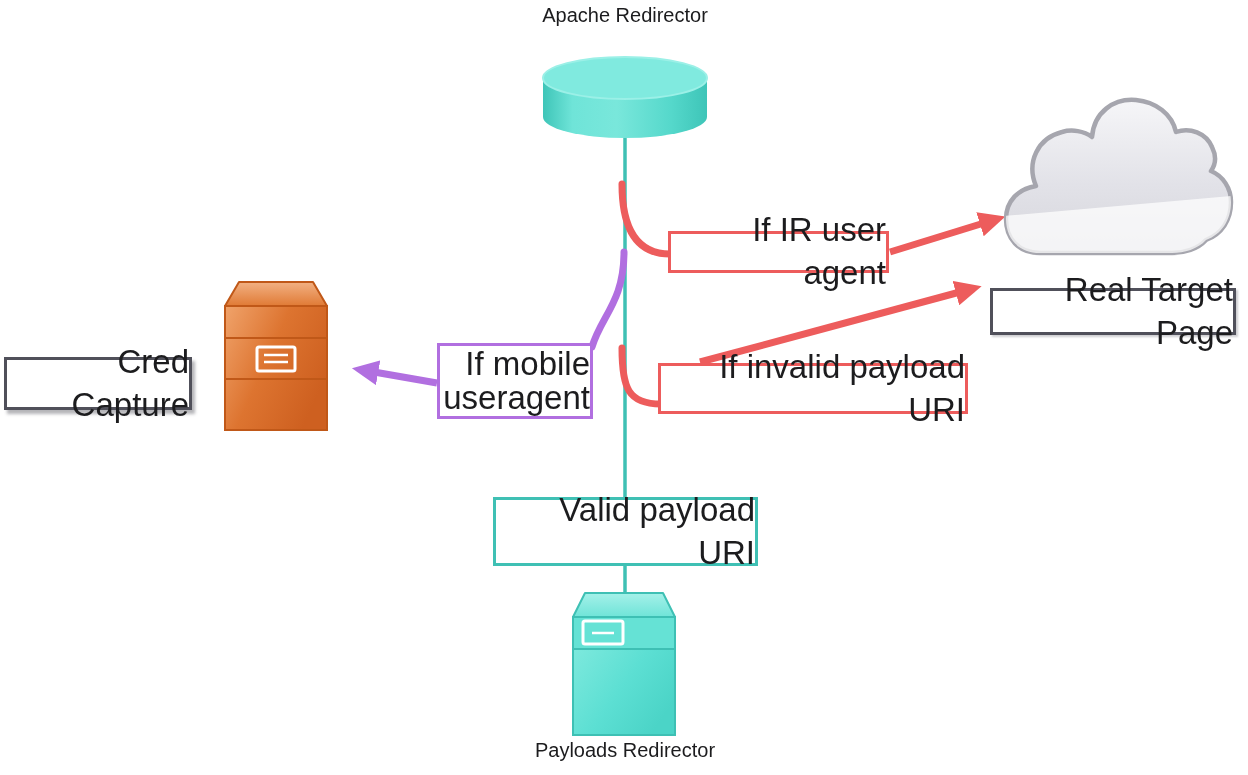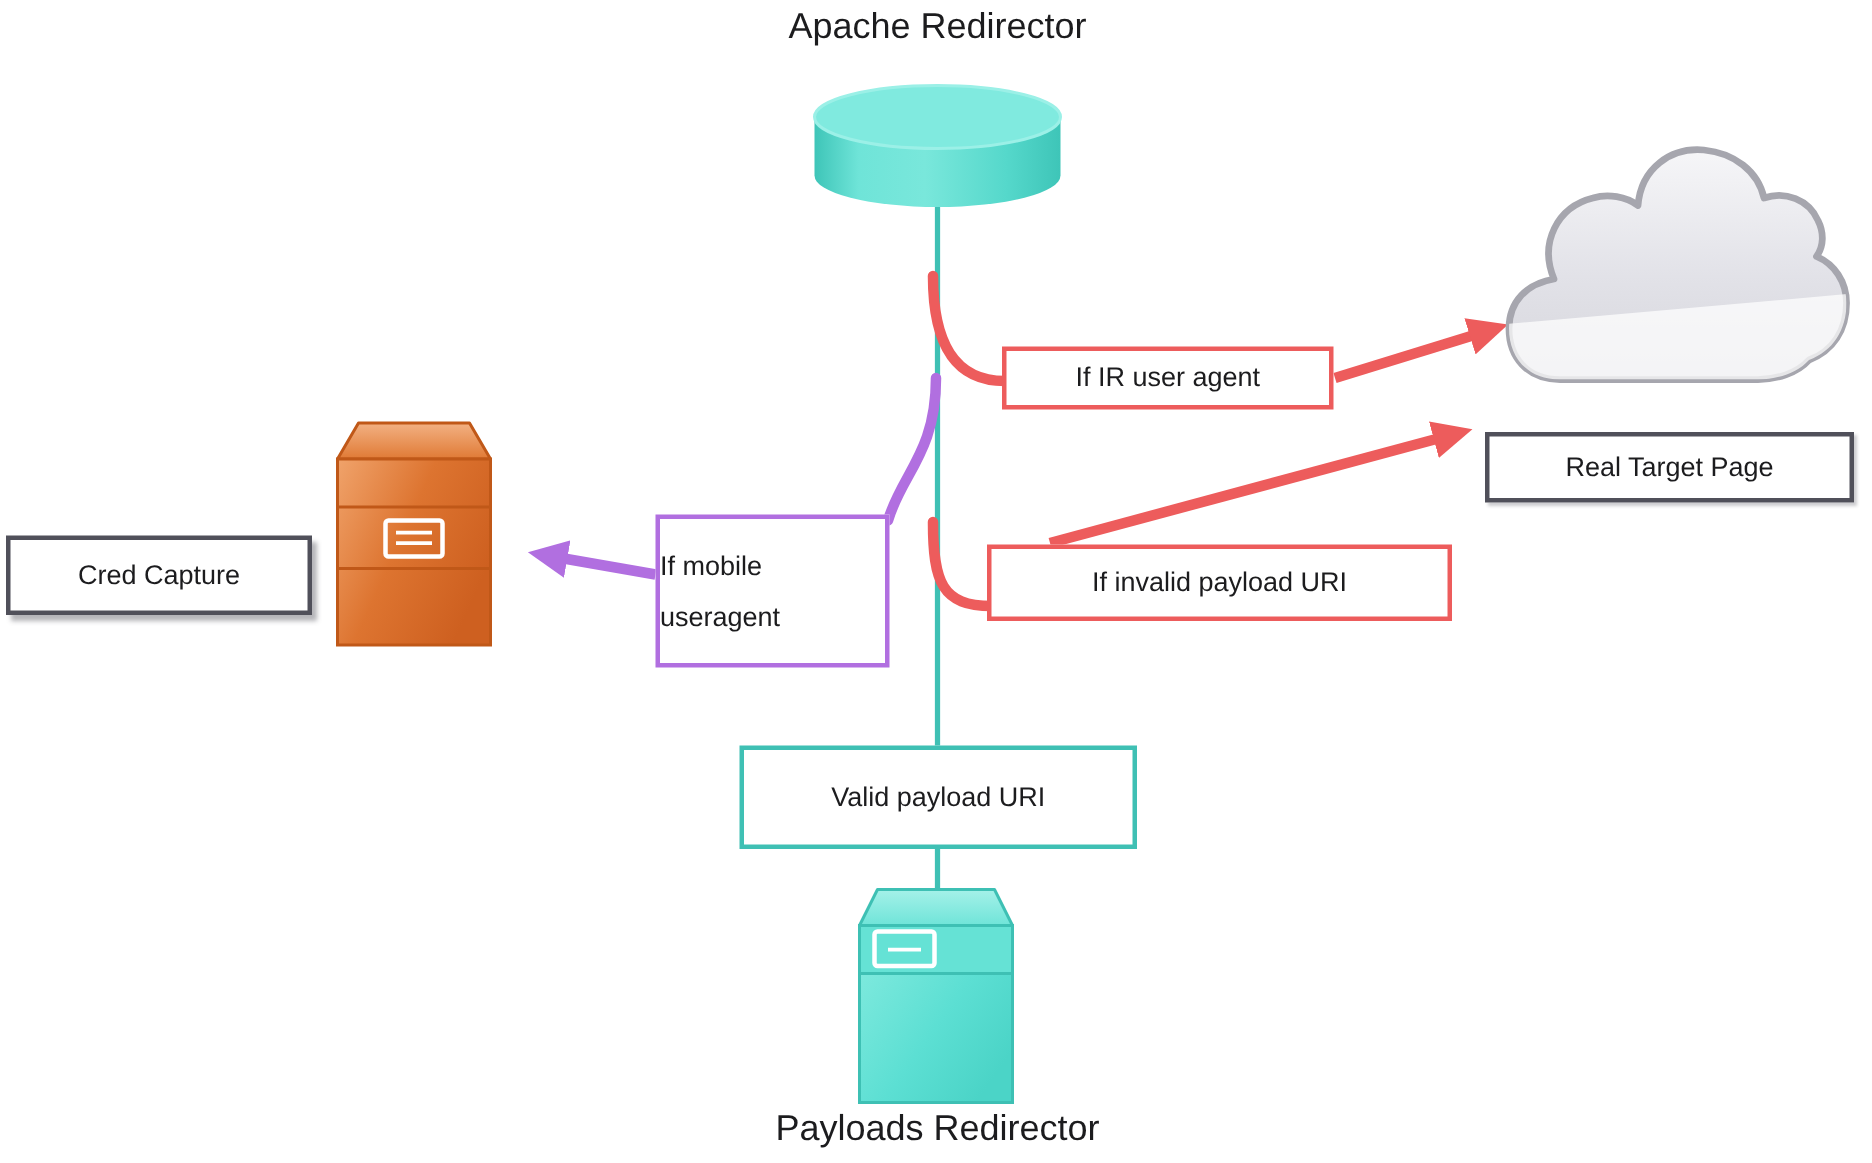--- a/index.html
+++ b/index.html
@@ -15,40 +15,40 @@
   }
   .stage svg{position:absolute;left:0;top:0;}
   .trunk{stroke:var(--teal);stroke-width:3.5;fill:none;}
   .edge-curve{fill:none;stroke-width:7;stroke-linecap:round;}
   .edge-red{stroke:var(--red);}
   .edge-purple{stroke:var(--purple);}
   .arrow-shaft{fill:none;stroke-width:7;stroke-linecap:butt;}
   .mk-red{fill:var(--red);}
   .mk-purple{fill:var(--purple);}
   .node-title{
-    position:absolute; text-align:center; font-size:24px; line-height:1.15;
+    position:absolute; text-align:center; font-size:20px; line-height:1.15;
     color:var(--text); white-space:nowrap;
   }
   .label-box{
     position:absolute; box-sizing:border-box; background:#FFFFFF;
     border:3px solid; display:flex; align-items:center; justify-content:center;
-    font-size:18px; text-align:left; color:var(--text); line-height:1.3;
+    font-size:33px; text-align:right; color:var(--text); line-height:1.3;
   }
   .red-box{border-color:var(--red);}
   .purple-box{border-color:var(--purple);}
   .teal-box{border-color:var(--teal);}
   .dark-box{border-color:var(--dark_border);}
   .cred-capture{box-shadow:3px 4px 3px rgba(90,90,100,0.45);}
   .real-target{box-shadow:2px 2px 2px rgba(90,90,100,0.30);}
   .if-ir{left:668px; top:231px; width:221px; height:42px;}
   .if-invalid{left:658px; top:363px; width:310px; height:51px;}
-  .if-mobile{left:437px; top:343px; width:156px; height:102px; line-height:34px;}
+  .if-mobile{left:437px; top:343px; width:156px; height:76px; line-height:34px;}
   .valid-payload{left:493px; top:497px; width:265px; height:69px;}
   .real-target{left:990px; top:288px; width:246px; height:47px;}
-  .cred-capture{left:4px; top:357px; width:204px; height:53px;}
+  .cred-capture{left:4px; top:357px; width:188px; height:53px;}
   .title-top{left:425px; top:4px; width:400px;}
   .title-bottom{left:425px; top:739px; width:400px;}
 </style>
 </head>
 <body>
 
 <div class="stage">
 
   <svg width="1248" height="775" viewBox="0 0 1248 775">
     <defs>

